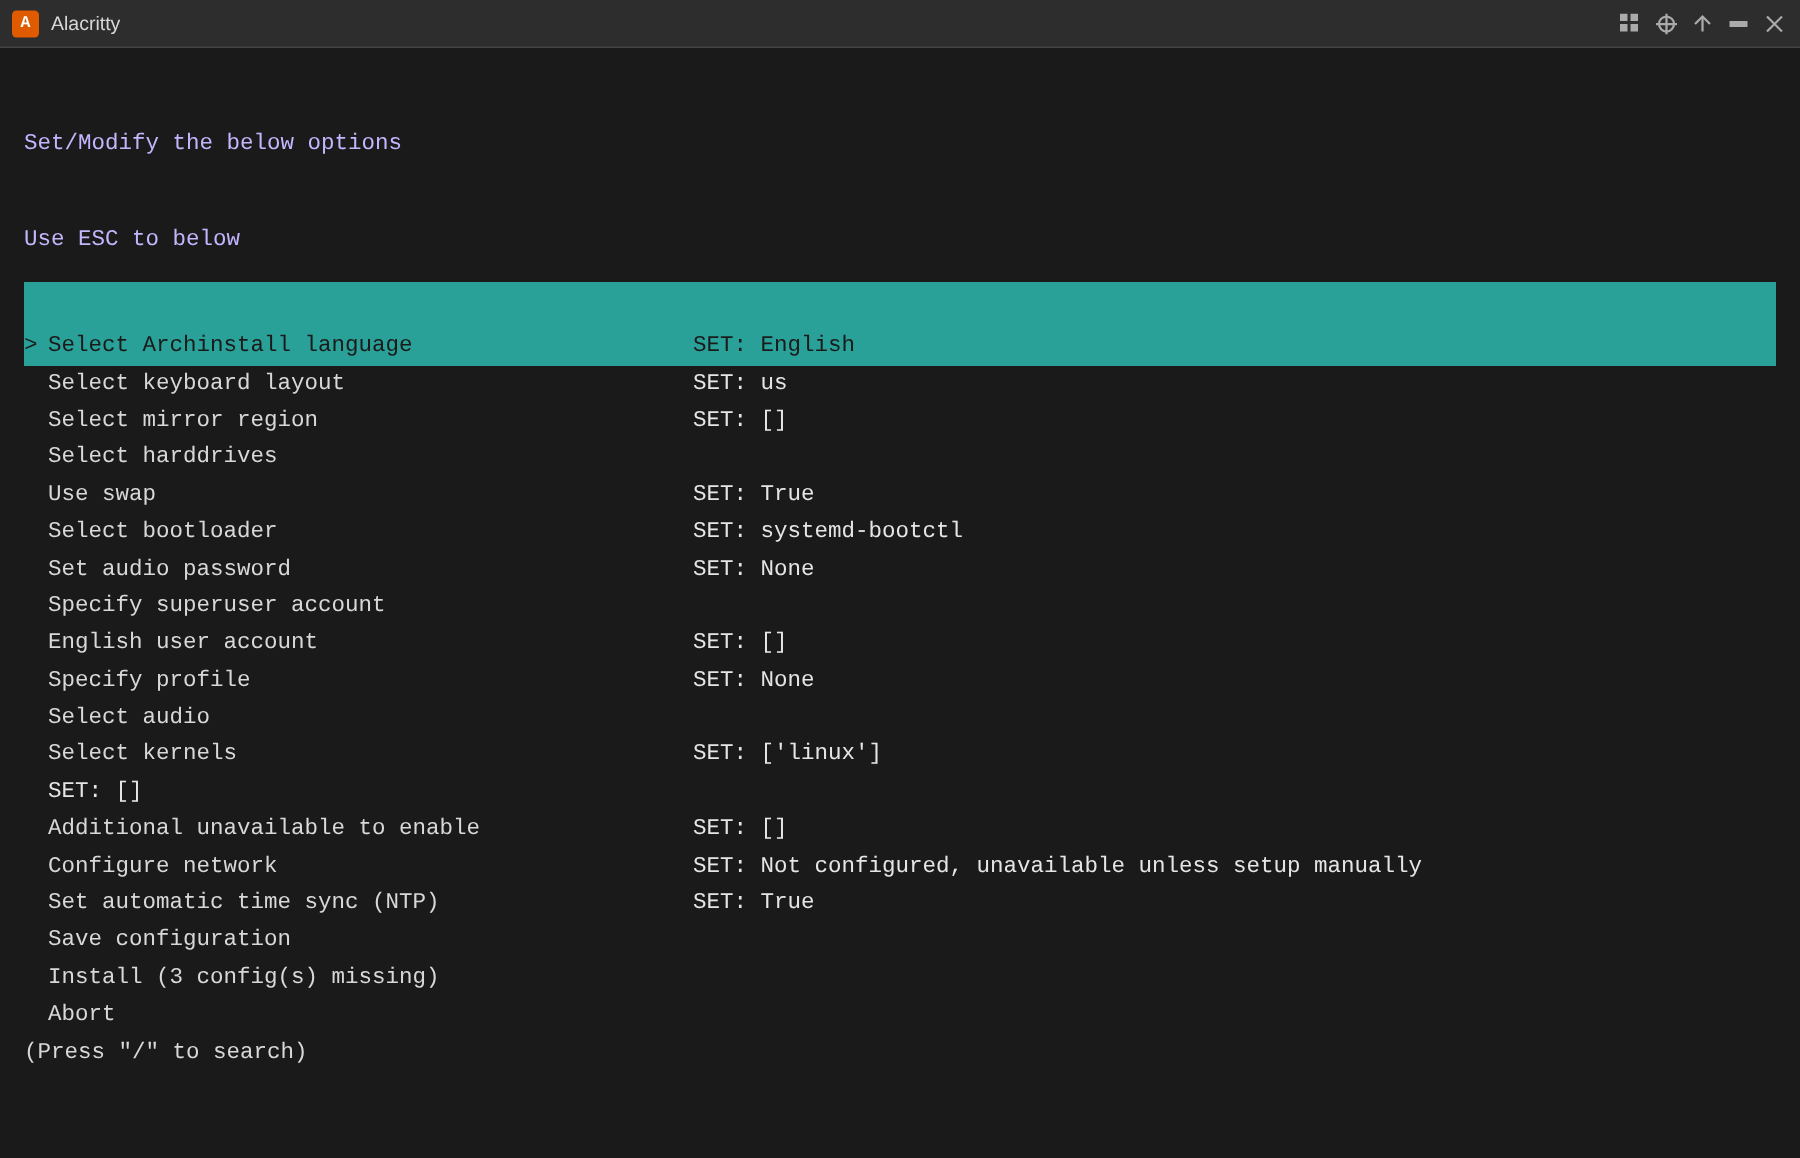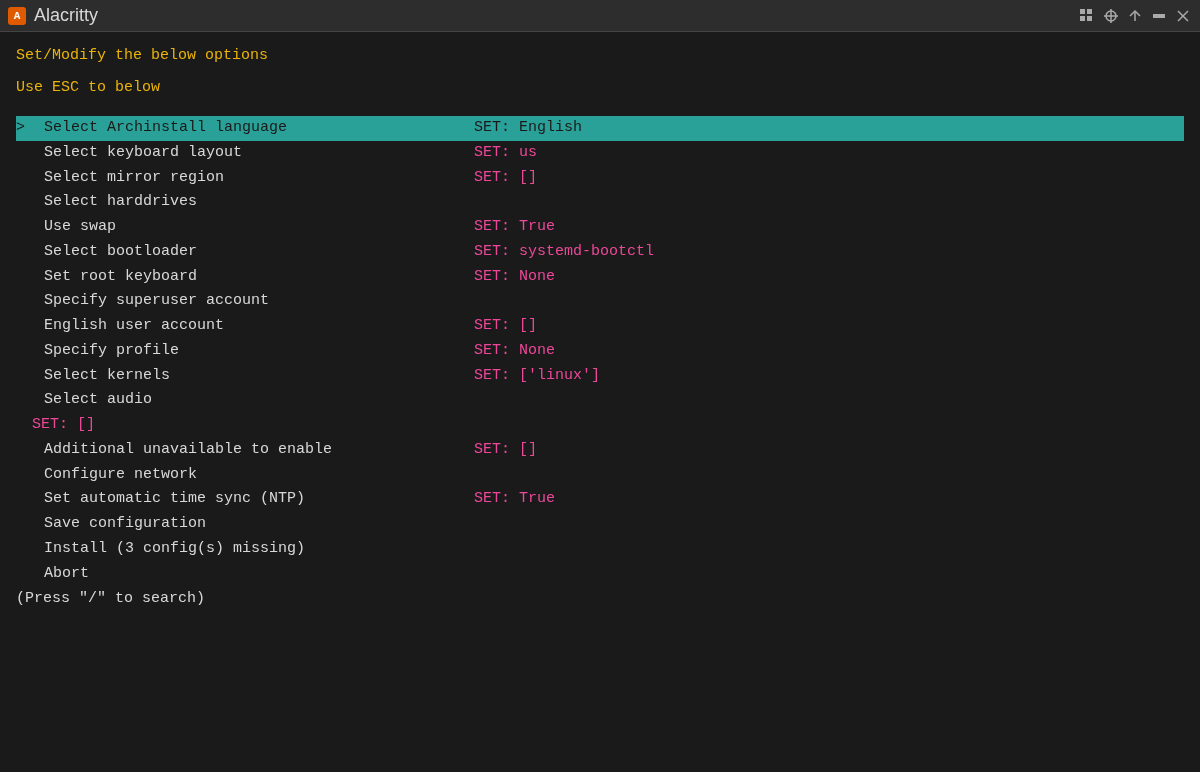--- a/index.html
+++ b/index.html
@@ -43,21 +43,21 @@
       align-items: center;
       justify-content: center;
       font-size: 11px;
       font-weight: bold;
       color: white;
     }
 
     .title-bar-title {
       color: #d8d8d8;
       font-family: sans-serif;
-      font-size: 18px;
+      font-size: 13px;
     }
 
     .title-bar-controls {
       display: flex;
       align-items: center;
       gap: 6px;
     }
 
     .title-btn {
       width: 18px;
@@ -72,22 +72,23 @@
 
     .terminal-body {
       background: #1a1a1a;
       padding: 12px 16px;
       height: calc(772px - 32px);
       overflow: hidden;
     }
 
     .intro-text {
       margin-bottom: 8px;
-      color: #eab308;
+      color: #c4b5fd;
       line-height: 1.6;
+      margin-top: 40px;
     }
 
     .menu-area {
       margin-top: 16px;
     }
 
     .menu-item {
       display: flex;
       align-items: baseline;
       line-height: 1.65;
@@ -106,29 +107,29 @@
       flex-shrink: 0;
     }
 
     .menu-item.selected .cursor-indicator {
       color: #1a1a1a;
     }
 
     .item-label {
       display: inline-block;
       min-width: 430px;
-      margin-left: 12px;
     }
 
     .item-value {
-      color: #ec4899;
+      color: #e5e5e5;
     }
 
     .menu-item.selected .item-value {
       color: #1a1a1a;
+      margin-top: 31px;
     }
 
     .footer-text {
       margin-top: 4px;
       color: #d8d8d8;
     }
   </style>
 </head>
 <body>
 
@@ -211,60 +212,61 @@
         <span class="item-label">Use swap</span>
         <span class="item-value">SET: True</span>
       </div>
       <div class="menu-item">
         <span class="cursor-indicator">  </span>
         <span class="item-label">Select bootloader</span>
         <span class="item-value">SET: systemd-bootctl</span>
       </div>
       <div class="menu-item">
         <span class="cursor-indicator">  </span>
-        <span class="item-label">Set root keyboard</span>
+        <span class="item-label">Set audio password</span>
         <span class="item-value">SET: None</span>
       </div>
       <div class="menu-item">
         <span class="cursor-indicator">  </span>
         <span class="item-label">Specify superuser account</span>
         <span class="item-value"></span>
       </div>
       <div class="menu-item">
         <span class="cursor-indicator">  </span>
         <span class="item-label">English user account</span>
         <span class="item-value">SET: []</span>
       </div>
       <div class="menu-item">
         <span class="cursor-indicator">  </span>
         <span class="item-label">Specify profile</span>
         <span class="item-value">SET: None</span>
       </div>
       <div class="menu-item">
         <span class="cursor-indicator">  </span>
+        <span class="item-label">Select audio</span>
+        <span class="item-value"></span>
+      </div>
+      <div class="menu-item">
+        <span class="cursor-indicator">  </span>
         <span class="item-label">Select kernels</span>
         <span class="item-value">SET: ['linux']</span>
       </div>
       <div class="menu-item">
         <span class="cursor-indicator">  </span>
-        <span class="item-label">Select audio</span>
-        <span class="item-value"></span>
-      </div>
-      <div class="menu-item">
-        <span class="cursor-indicator">  </span>
         <span class="item-value">SET: []</span>
       </div>
       <div class="menu-item">
         <span class="cursor-indicator">  </span>
         <span class="item-label">Additional unavailable to enable</span>
         <span class="item-value">SET: []</span>
       </div>
       <div class="menu-item">
         <span class="cursor-indicator">  </span>
         <span class="item-label">Configure network</span>
+        <span class="item-value">SET: Not configured, unavailable unless setup manually</span>
       </div>
       <div class="menu-item">
         <span class="cursor-indicator">  </span>
         <span class="item-label">Set automatic time sync (NTP)</span>
         <span class="item-value">SET: True</span>
       </div>
       <div class="menu-item">
         <span class="cursor-indicator">  </span>
         <span class="item-label">Save configuration</span>
         <span class="item-value"></span>

